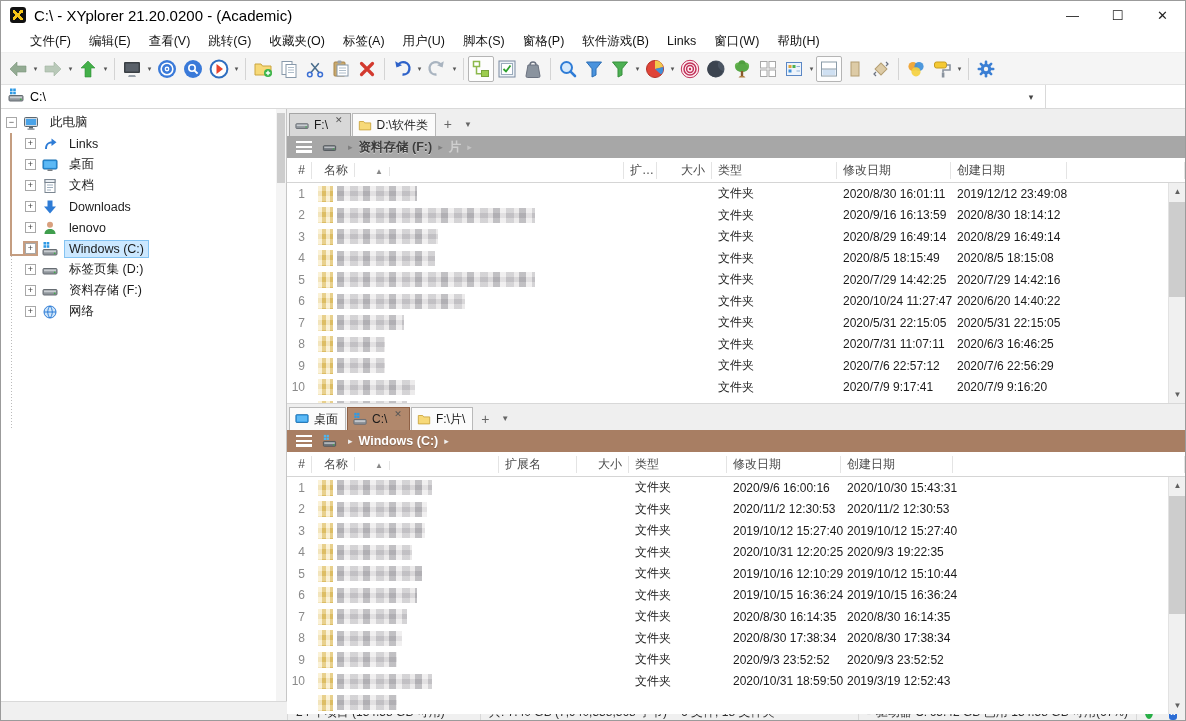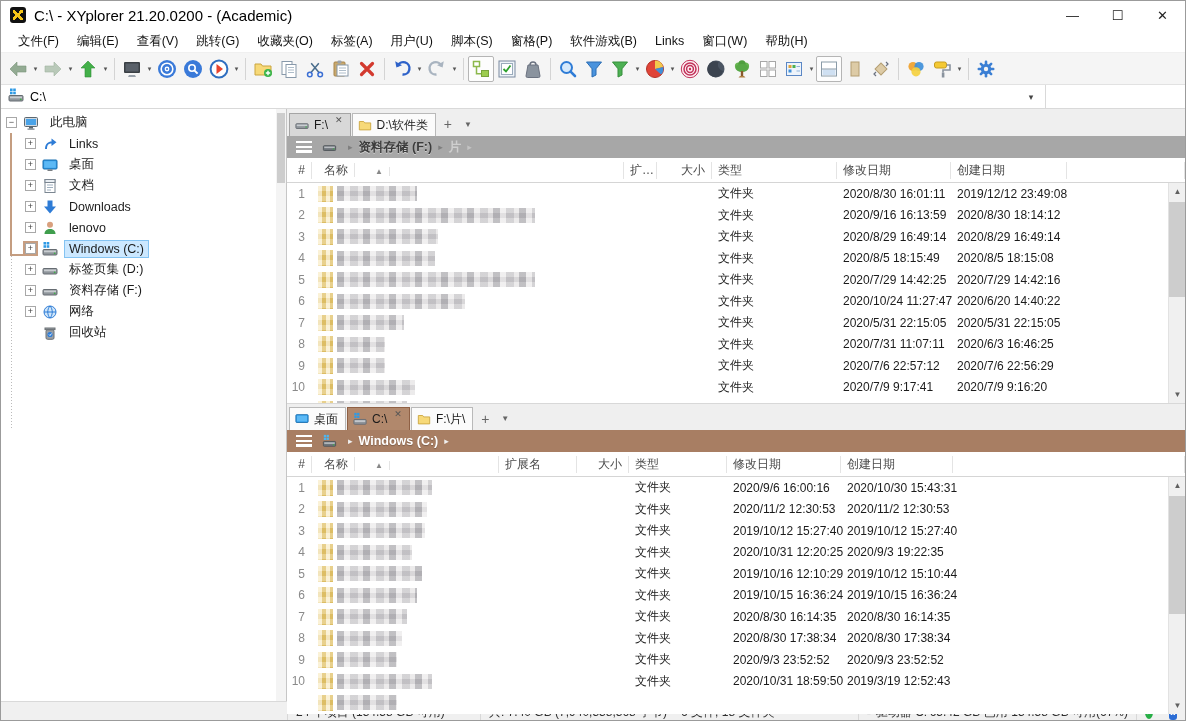--- a/index.html
+++ b/index.html
@@ -10,21 +10,21 @@
   .titlebar { height:28px; background:#fff; display:flex; align-items:center; }
   .app-logo { width:16px; height:16px; margin:0 8px 0 9px; position:relative; background:#111; border-radius:3px; }
   .app-logo::before { content:""; position:absolute; left:3px; top:3px; width:10px; height:10px;
      background:linear-gradient(45deg, transparent 40%, #f5c518 40%, #f5c518 60%, transparent 60%),
                 linear-gradient(-45deg, transparent 40%, #f5c518 40%, #f5c518 60%, transparent 60%); }
   .title-text { font-size:15px; color:#000; }
   .win-controls { margin-left:auto; display:flex; height:100%; }
   .win-btn { width:45px; height:100%; display:flex; align-items:center; justify-content:center; font-size:13px; color:#222; }
 
   
-  .menubar { height:24px; background:#fff; display:flex; align-items:center; padding-left:8px; border-bottom:1px solid #f0f0f0; }
+  .menubar { height:24px; background:#fff; display:flex; align-items:center; padding-left:20px; border-bottom:1px solid #f0f0f0; }
   .menu-item { padding:0 9px; font-size:12.5px; color:#111; line-height:24px; }
 
   
   .toolbar { height:32px; background:#f5f5f5; border-bottom:1px solid #e2e2e2; display:flex; align-items:center; padding-left:4px; }
   .tbtn { width:26px; height:26px; display:flex; align-items:center; justify-content:center; border:1px solid transparent; border-radius:2px; position:relative; }
   .tbtn.pressed { border-color:#b5b5b5; background:#fdfdfd; }
   .tbtn svg { width:20px; height:20px; }
   .tcaret { width:9px; font-size:7px; color:#555; text-align:center; }
   .tsep { width:1px; height:22px; background:#d4d4d4; margin:0 4px; }
 
@@ -508,31 +508,20 @@
         <span class="tree-label">资料存储 (F:)</span>
       </div>
     <div class="tree-item">
         <span class="indent1"></span>
         <span class="expander">+</span>
         <span class="tree-ico"><svg viewBox="0 0 16 16">
             <circle cx="8" cy="8" r="6" fill="#cfe6fa" stroke="#2e7cd6"></circle>
             <path d="M2 8 h12 M8 2 c3 3 3 9 0 12 M8 2 c-3 3 -3 9 0 12" stroke="#2e7cd6" fill="none"></path>
           </svg></span>
         <span class="tree-label">网络</span>
-      </div>
-    <div class="tree-item">
-        <span class="indent1"></span>
-        <span class="expander none">+</span>
-        <span class="tree-ico"><svg viewBox="0 0 16 16">
-            <rect x="4" y="4.8" width="8" height="9.5" rx="1.5" fill="#9aa0a6" stroke="#6b7075"></rect>
-            <rect x="3" y="3" width="10" height="1.6" fill="#9aa0a6" stroke="#6b7075"></rect>
-            <circle cx="8" cy="9.5" r="2.6" fill="#2e7cd6"></circle>
-            <path d="M7 9.5 l1 1 l1.6 -2" stroke="#fff" fill="none" stroke-width=".9"></path>
-          </svg></span>
-        <span class="tree-label">回收站</span>
       </div>
 
     <div class="tree-scroll">
         <span class="thumb"></span>
       </div>
   </div>
 
   <div class="panes">
 
     <div style="height:294px; display:flex; flex-direction:column;">

